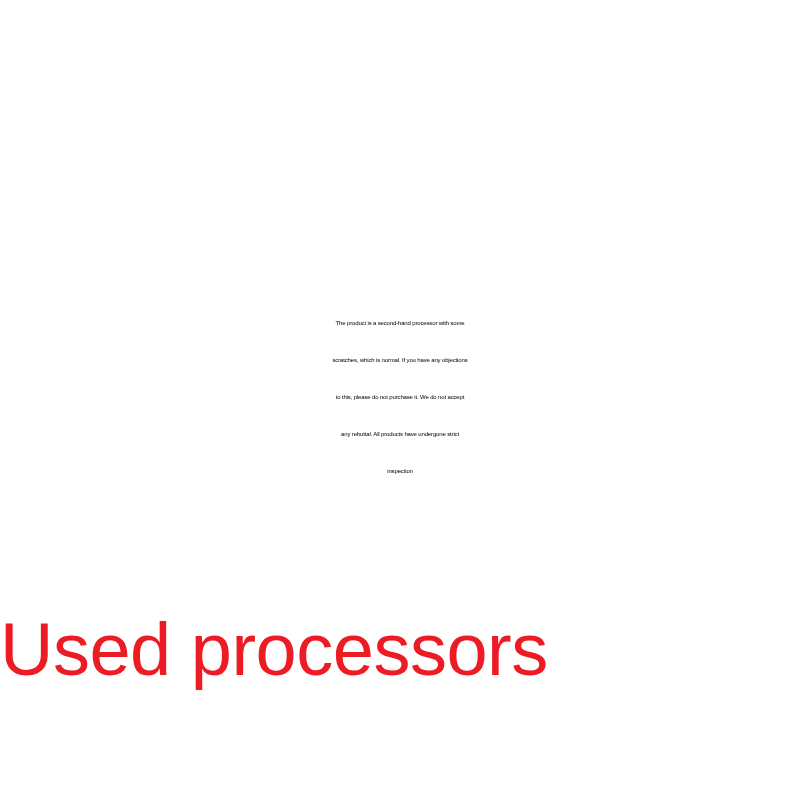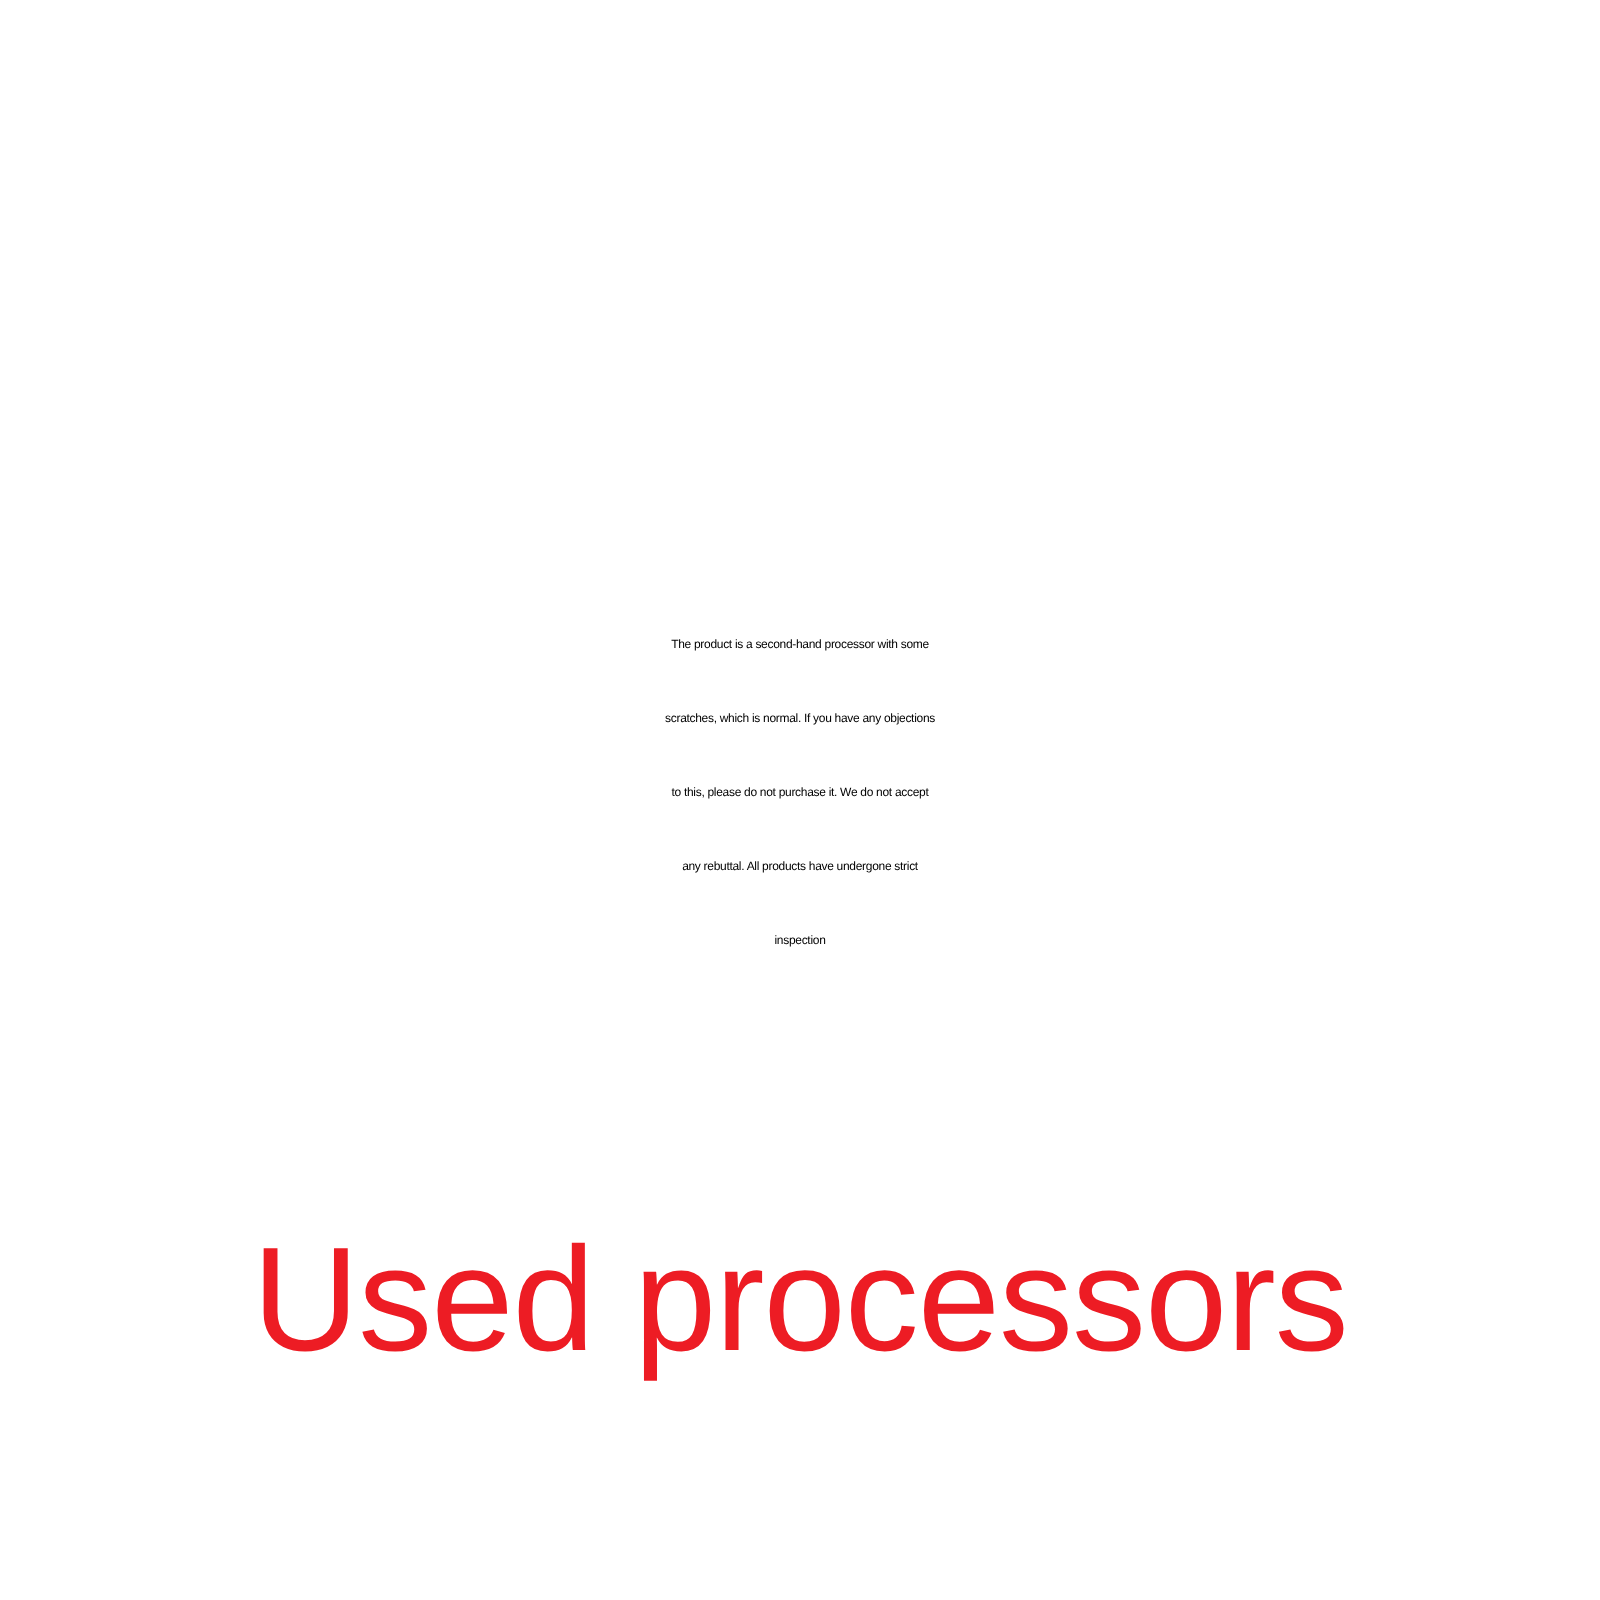--- a/index.html
+++ b/index.html
@@ -44,21 +44,20 @@
     letter-spacing: -0.15px;
     white-space: nowrap;
   }
 
   
   .headline-block {
     position: absolute;
     left: 0;
     top: 604px;
     width: 800px;
-    text-align: center;
   }
 
   .headline-text {
     display: inline-block;
     font-family: "Liberation Sans", sans-serif;
     font-size: 74px;
     line-height: 92px;
     font-weight: 400;
     letter-spacing: -0.5px;
     white-space: nowrap;

